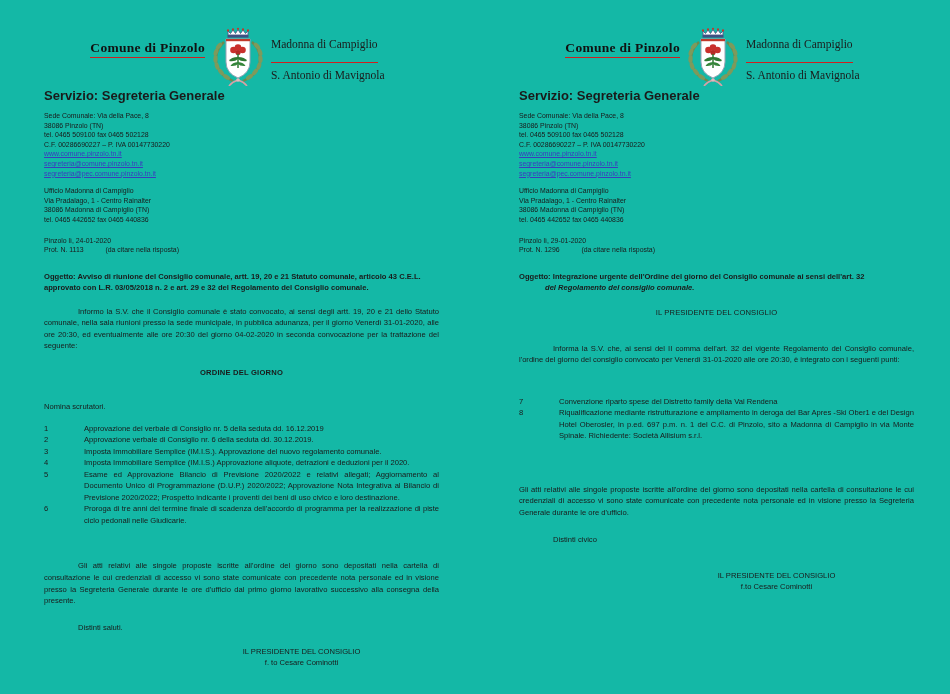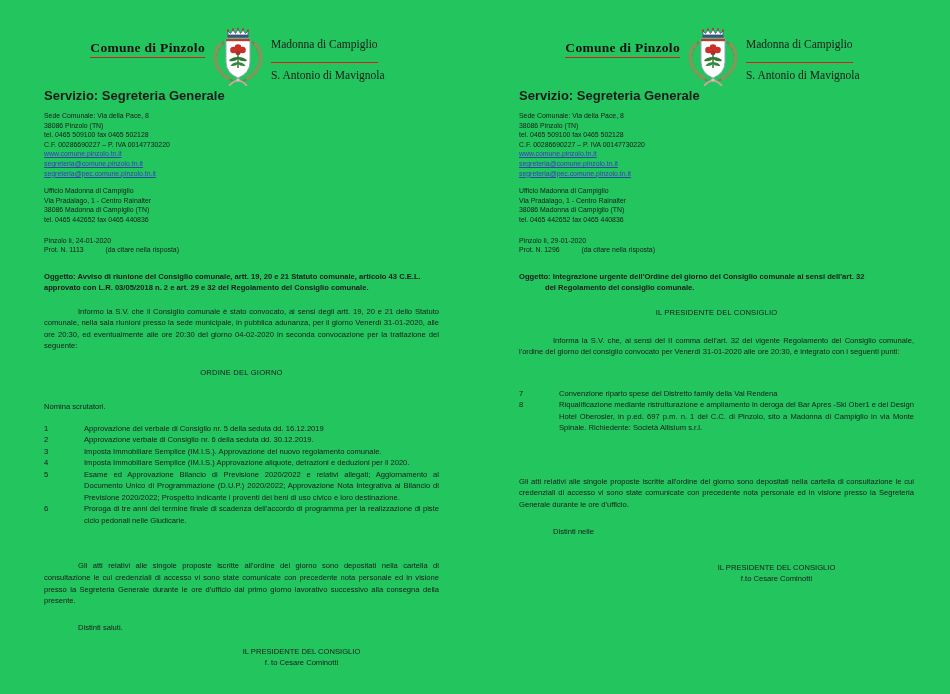--- a/index.html
+++ b/index.html
@@ -13,21 +13,21 @@
     color: #1a1a1a;
     overflow: hidden;
   }
   .sheet-wrap {
     display: flex;
     width: 950px; height: 694px;
   }
   .doc {
     width: 475px; height: 694px;
     position: relative;
-    background: #22c55e;
+    background: #14b8a6;
     padding: 0;
   }
 
   
   .letterhead {
     display: flex;
     align-items: flex-start;
     justify-content: center;
     padding-top: 24px;
     height: 74px;
@@ -98,42 +98,42 @@
   
   .oggetto {
     font-size: 7.6px;
     font-weight: bold;
     line-height: 11.4px;
     margin-top: 16px;
     text-align: left;
   }
   .oggetto .lbl { font-weight: bold; }
   .oggetto .l2 { display: block; }
-  .oggetto.indent2 .l2 { padding-left: 26px; }
+  .oggetto.indent2 .l2 { padding-left: 26px; font-style: italic; }
 
   .centered-head {
     text-align: center;
     font-size: 7.6px;
     font-weight: bold;
     margin-top: 14px;
     letter-spacing: .15px;
   }
   .para {
     font-size: 7.6px;
     line-height: 11.6px;
     text-align: justify;
     text-justify: inter-word;
     margin-top: 12px;
   }
   .para.ind { text-indent: 34px; }
 
   .odg-head {
     text-align: center;
     font-size: 7.6px;
-    font-weight: normal;
+    font-weight: bold;
     margin-top: 16px;
     letter-spacing: .2px;
   }
   .nomina {
     font-size: 7.6px;
     margin-top: 25px;
   }
 
   .agenda { margin-top: 12px; }
   .agenda-row {
@@ -406,38 +406,38 @@
       </div>
 
       <div class="oggetto indent2">
         <span class="lbl">Oggetto:</span>
         <span>Integrazione urgente dell'Ordine del giorno del Consiglio comunale ai sensi dell'art. 32</span>
         <span class="l2">del Regolamento del consiglio comunale.</span>
       </div>
 
       <div class="centered-head" style="font-weight:normal">IL PRESIDENTE DEL CONSIGLIO</div>
 
-      <div class="para ind" style="margin-top:18px">Informa la S.V. che, ai sensi del II comma dell'art. 32 del vigente Regolamento del Consiglio comunale, l'ordine del giorno del consiglio convocato per Venerdì 31-01-2020 alle ore 20:30, è integrato con i seguenti punti:</div>
+      <div class="para ind" style="margin-top:26px">Informa la S.V. che, ai sensi del II comma dell'art. 32 del vigente Regolamento del Consiglio comunale, l'ordine del giorno del consiglio convocato per Venerdì 31-01-2020 alle ore 20:30, è integrato con i seguenti punti:</div>
 
       <div class="agenda" style="margin-top:30px">
         <div class="agenda-row">
           <span class="agenda-num">7</span>
           <span class="agenda-txt">Convenzione riparto spese del Distretto family della Val Rendena</span>
         </div>
         <div class="agenda-row">
           <span class="agenda-num">8</span>
           <span class="agenda-txt">Riqualificazione mediante ristrutturazione e ampliamento in deroga del Bar Apres -Ski Ober1 e del Design Hotel Oberosler, in p.ed. 697 p.m. n. 1 del C.C. di Pinzolo, sito a Madonna di Campiglio in via Monte Spinale. Richiedente: Società Allisium s.r.l.</span>
         </div>
       </div>
 
       <div style="height:42px"></div>
 
       <div class="closing" style="text-indent:0">Gli atti relativi alle singole proposte iscritte all'ordine del giorno sono depositati nella cartella di consultazione le cui credenziali di accesso vi sono state comunicate con precedente nota personale ed in visione presso la Segreteria Generale durante le ore d'ufficio.</div>
 
-      <div class="saluti">Distinti nelle</div>
+      <div class="saluti">Distinti civico</div>
 
       <div class="sign" style="margin-top:26px">
         <span class="l1">IL PRESIDENTE DEL CONSIGLIO</span>
         <span class="l2">f.to  Cesare Cominotti</span>
       </div>
     </div>
   </div>
 
 </div>
 

